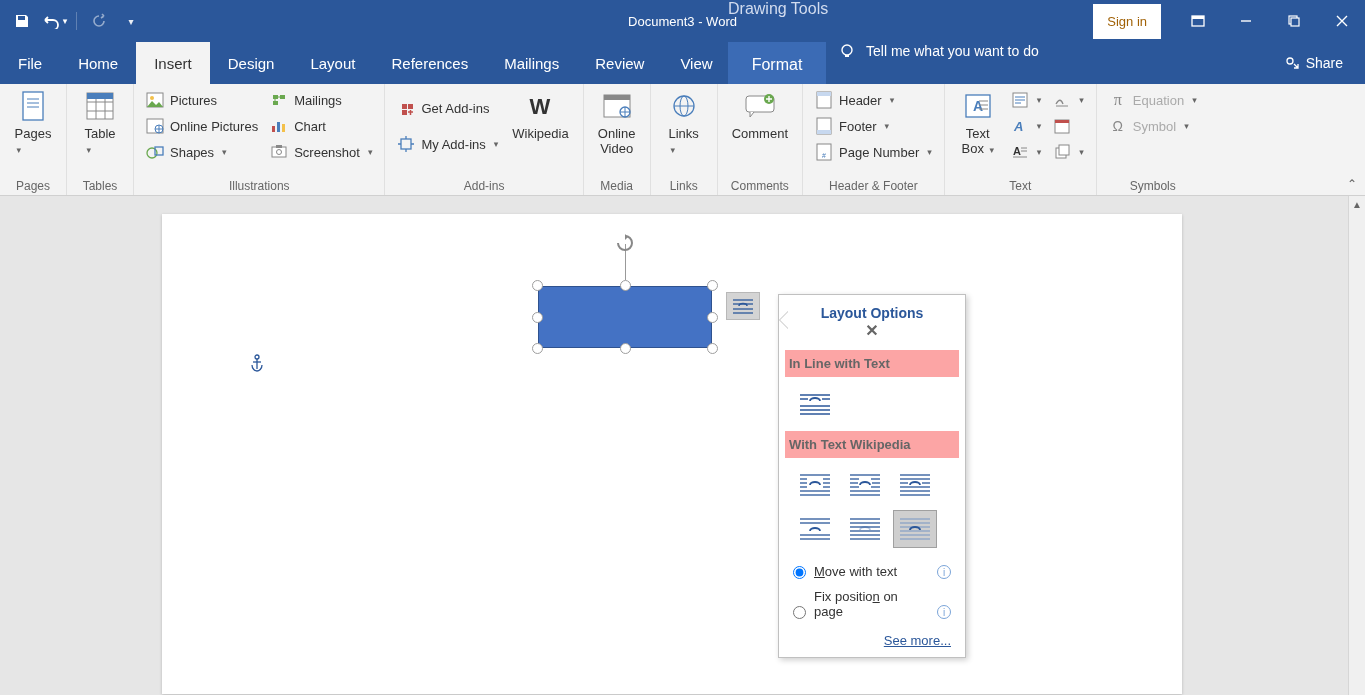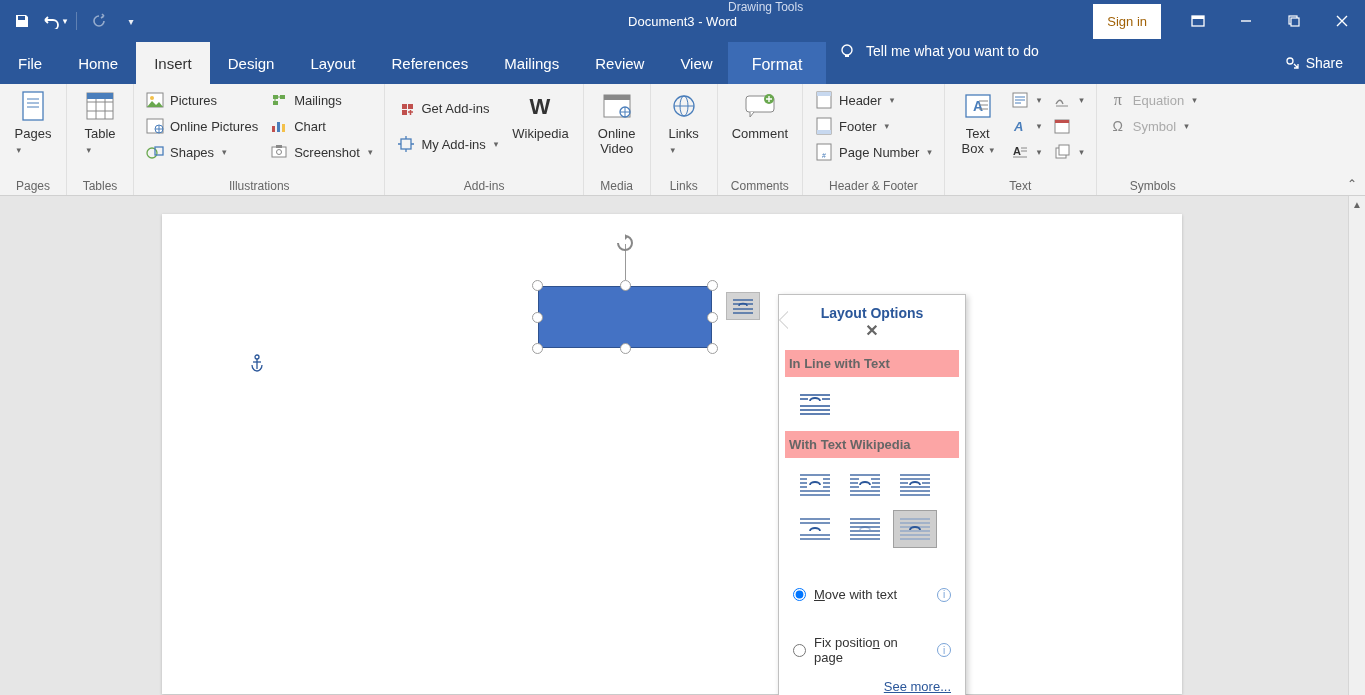--- a/index.html
+++ b/index.html
@@ -3,21 +3,21 @@
 <meta charset="utf-8">
 <style>
 * { box-sizing: border-box; margin: 0; padding: 0; font-family: "Segoe UI", Arial, sans-serif; }
 body { background: #e6e6e6; overflow: hidden; }
 .titlebar { background: #2b579a; height: 42px; display: flex; align-items: center; color: #fff; position: relative; }
 .qat { display: flex; align-items: center; gap: 4px; padding: 0 8px; }
 .qat-btn { width: 28px; height: 28px; display: flex; align-items: center; justify-content: center; color: #fff; }
 .qat-btn.dim { opacity: 0.5; }
 .qat-sep { width: 1px; height: 18px; background: rgba(255,255,255,0.25); margin: 0 4px; }
 .title-center { position: absolute; left: 50%; transform: translateX(-50%); font-size: 13px; font-weight: 400; white-space: nowrap; }
-.title-drawing { position: absolute; left: 728px; top: 0; font-size: 12px; color: #d2dcef; }
+.title-drawing { position: absolute; left: 728px; top: 0; font-size: 16px; color: #d2dcef; }
 .title-right { margin-left: auto; display: flex; align-items: center; gap: 2px; }
 .signin-btn { background: #fff; color: #a16207; font-size: 13px; padding: 10px 14px; margin-right: 12px; }
 .win-btn { width: 46px; height: 42px; display: flex; align-items: center; justify-content: center; color: #fff; font-size: 14px; }
 .tabbar { background: #2b579a; height: 42px; display: flex; color: #fff; position: relative; }
 .tab { padding: 0 18px; height: 42px; display: flex; align-items: center; font-size: 15px; cursor: pointer; }
 .tab.active { background: #f3f3f3; color: #333; }
 .context-tab { background: #3b6bb5; padding: 0 24px; height: 46px; display: flex; align-items: center; position: absolute; left: 728px; top: 0; width: 98px; justify-content: center; }
 .tellme { position: absolute; left: 838px; display: flex; align-items: center; gap: 10px; font-size: 14px; }
 .share { margin-left: auto; padding-right: 22px; font-size: 14px; display: flex; align-items: center; gap: 6px; }
 .ribbon { background: #f3f3f3; height: 112px; display: flex; border-bottom: 1px solid #d0d0d0; position: relative; }
@@ -46,23 +46,23 @@
 .layout-pop { position: absolute; left: 616px; top: 80px; width: 188px; background: #fff; border: 1px solid #c0c0c0; box-shadow: 2px 2px 6px rgba(0,0,0,0.2); }
 .layout-pop::before { content: ''; position: absolute; left: -9px; top: 16px; border: 9px solid transparent; border-right-color: #c0c0c0; }
 .layout-pop::after { content: ''; position: absolute; left: -7px; top: 17px; border: 8px solid transparent; border-right-color: #fff; }
 .pop-hdr { display: flex; align-items: center; justify-content: space-between; padding: 10px 14px; font-size: 14px; font-weight: 600; color: #2b579a; flex-direction: column; }
 .pop-close { color: #666; cursor: pointer; font-size: 16px; }
 .pop-section-hdr { background: #fca5a5; color: #666; font-size: 13px; font-weight: 600; padding: 6px 4px; margin: 0 6px; }
 .pop-grid { display: flex; flex-wrap: wrap; gap: 6px; padding: 8px 14px; }
 .wrap-opt { width: 44px; height: 38px; display: flex; align-items: center; justify-content: center; border: 1px solid transparent; }
 .wrap-opt.sel { background: #cfcfcf; border-color: #a0a0a0; }
 .pop-radios { padding: 8px 14px; display: flex; flex-direction: column; gap: 10px; font-size: 13px; color: #333; }
-.radio-row { display: flex; align-items: center; gap: 8px; margin-top: 23px; }
+.radio-row { display: flex; align-items: flex-end; gap: 8px; }
 .info-ic { width: 14px; height: 14px; border: 1.2px solid #7aa4d8; border-radius: 50%; color: #7aa4d8; font-size: 10px; display: inline-flex; align-items: center; justify-content: center; margin-left: auto; }
-.see-more { text-align: right; padding: 6px 14px 22px; font-size: 13px; }
+.see-more { text-align: right; padding: 6px 14px 9px; font-size: 13px; }
 .see-more a { color: #2b579a; text-decoration: underline; cursor: pointer; }
 .vscroll { position: absolute; right: 0; top: 0; bottom: 0; width: 17px; background: #f0f0f0; border-left: 1px solid #d6d6d6; }
 .vscroll .arr { height: 17px; display: flex; align-items: center; justify-content: center; color: #666; font-size: 10px; }
 .und { text-decoration: underline; }
 svg { display: block; }
 </style>
 </head>
 <body>
 
 <div class="titlebar">

